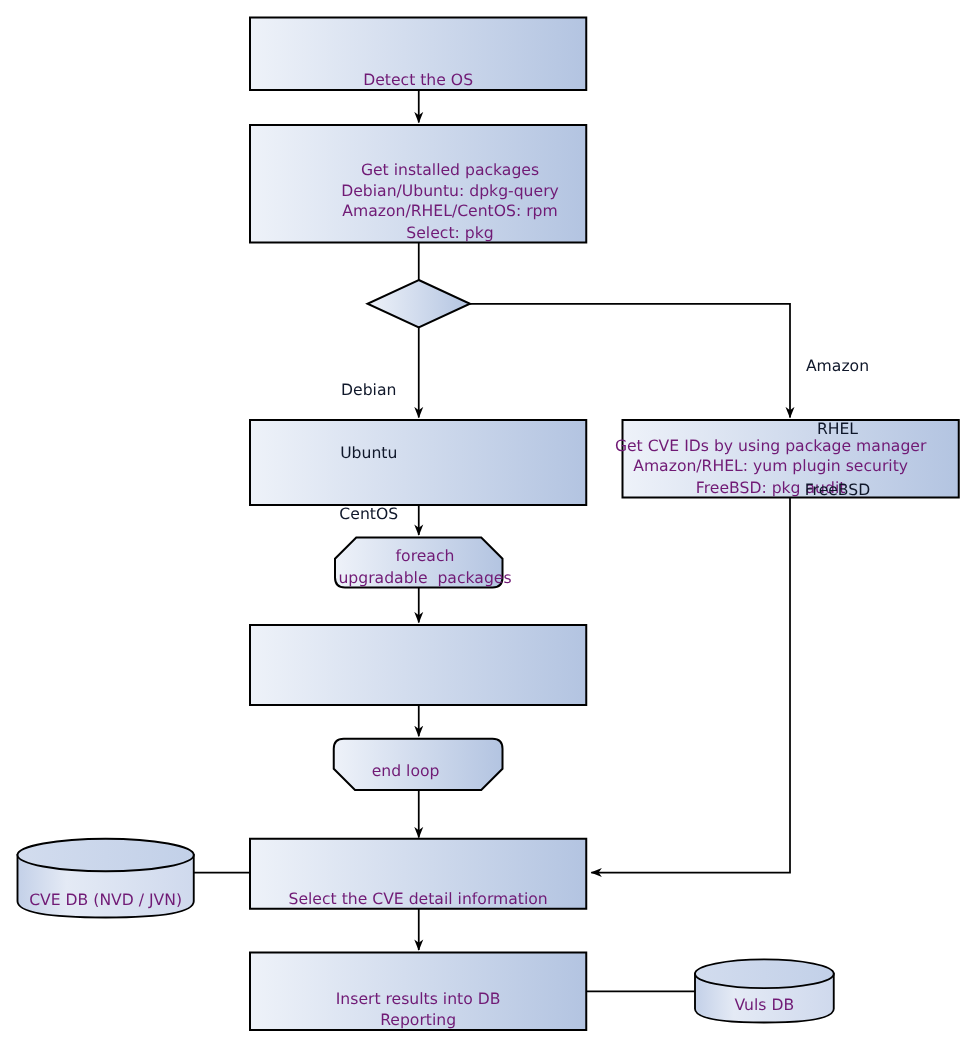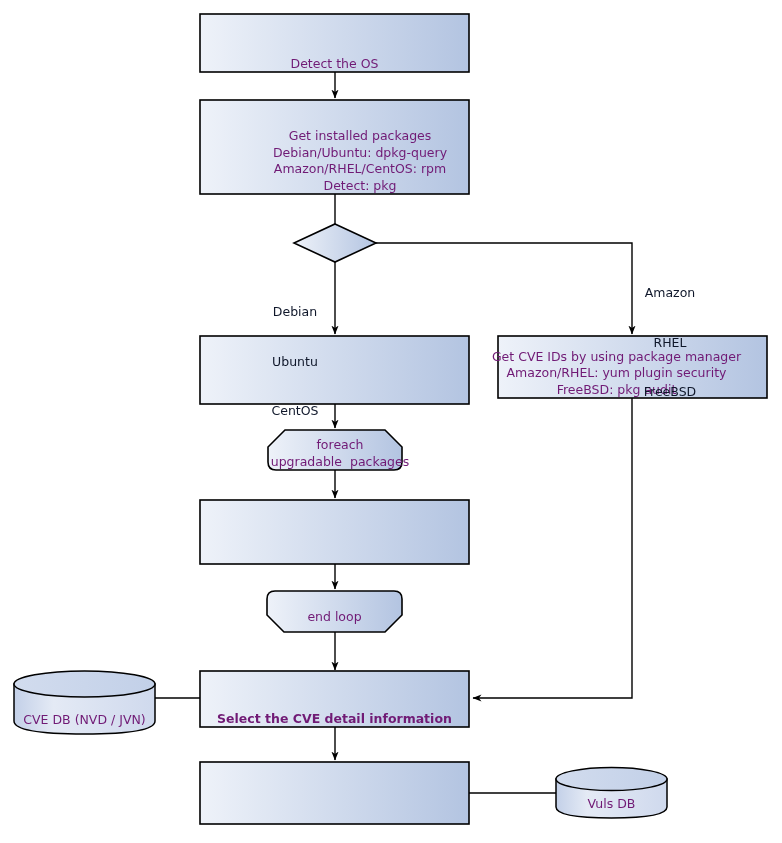--- a/index.html
+++ b/index.html
@@ -131,48 +131,52 @@
   </svg>
 
   <div class="node-label" style="left:200px; top:14px; width:269px; height:58px;">
     <span class="lbl-line">Detect the OS</span>
   </div>
 
   <div class="node-label" style="left:200px; top:100px; width:320px; height:94px;">
     <span class="lbl-line">Get installed packages</span>
     <span class="lbl-line">Debian/Ubuntu: dpkg-query</span>
     <span class="lbl-line">Amazon/RHEL/CentOS: rpm</span>
-    <span class="lbl-line">Detect: pkg</span>
+    <span class="lbl-line">Select: pkg</span>
   </div>
 
   <div class="node-label" style="left:294px; top:224px; width:82px; height:38px;">
     <span class="lbl-line"></span>
   </div>
 
 
   <div class="node-label" style="left:482px; top:336px; width:269px; height:62px;">
     <span class="lbl-line">Get CVE IDs by using package manager</span>
     <span class="lbl-line">Amazon/RHEL: yum plugin security</span>
     <span class="lbl-line">FreeBSD: pkg audit</span>
   </div>
 
   <div class="node-label" style="left:268px; top:432px; width:144px; height:38px;">
     <span class="lbl-line">foreach</span>
     <span class="lbl-line">upgradable  packages</span>
   </div>
 
 
-  <div class="node-label" style="left:267px; top:591px; width:135px; height:34px;">
+  <div class="node-label" style="left:257px; top:591px; width:135px; height:34px;">
     <span class="lbl-line">end loop</span>
   </div>
 
-  <div class="node-label" style="left:200px; top:671px; width:269px; height:56px;font-weight:bold;">
+  <div class="node-label" style="left:200px; top:671px; width:269px; height:56px;">
     <span class="lbl-line">Select the CVE detail information</span>
   </div>
 
+  <div class="node-label" style="left:200px; top:762px; width:269px; height:62px;">
+    <span class="lbl-line">Insert results into DB</span>
+    <span class="lbl-line">Reporting</span>
+  </div>
 
   <div class="node-label" style="left:14px; top:690px; width:141px; height:38px;">
     <span class="lbl-line">CVE DB (NVD / JVN)</span>
   </div>
 
   <div class="node-label" style="left:556px; top:782px; width:111px; height:30px;">
     <span class="lbl-line">Vuls DB</span>
   </div>
 
   <div class="edge-label" style="left:262px; top:271px; width:66px;">

